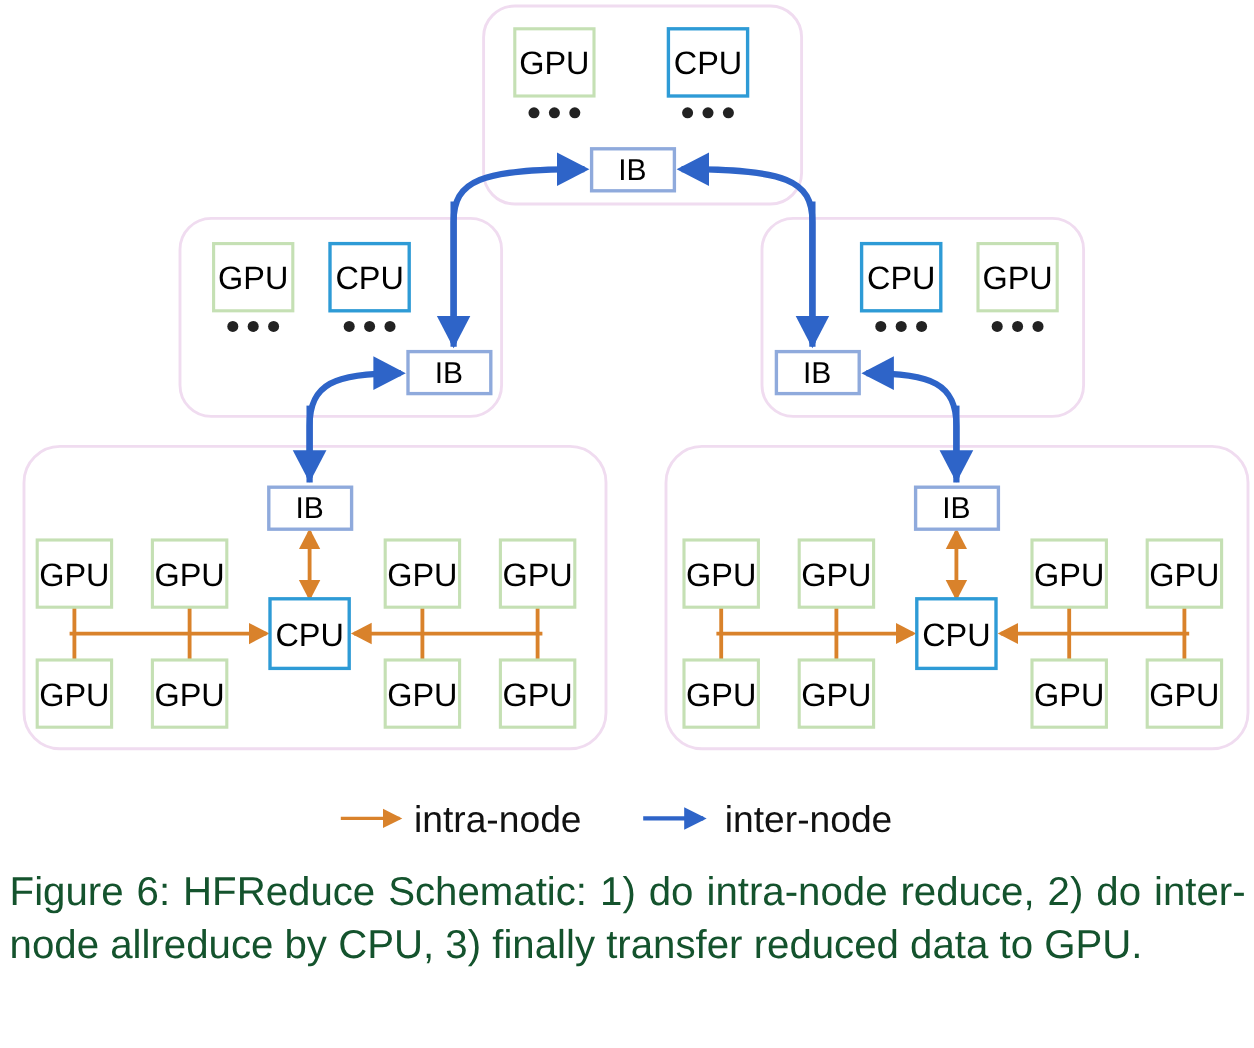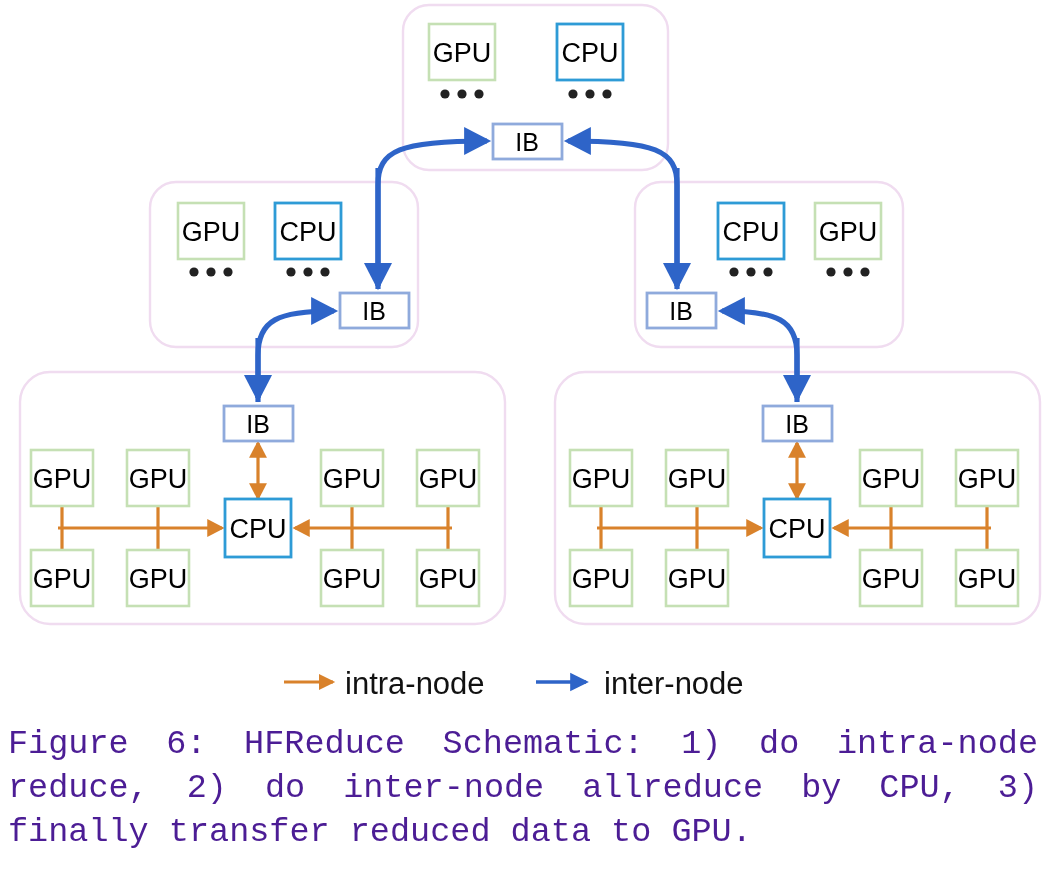--- a/index.html
+++ b/index.html
@@ -42,24 +42,24 @@
     font-family: "Liberation Sans", sans-serif;
     font-size: 31px;
     fill: #111111;
     dominant-baseline: central;
   }
   .caption {
     position: absolute;
     left: 8px;
     top: 722px;
     width: 1030px;
-    font-family: Liberation Mono, monospace;
+    font-family: Liberation Sans, sans-serif;
     font-size: 33.5px;
     line-height: 44px;
-    color: #4c1d95;
+    color: #14532d;
     text-align: justify;
     text-align-last: left;
   }
 </style>
 </head>
 <body>
 
 <div id="page">
 
 <svg id="figure-svg" width="1045" height="720" viewBox="0 0 1045 720">

